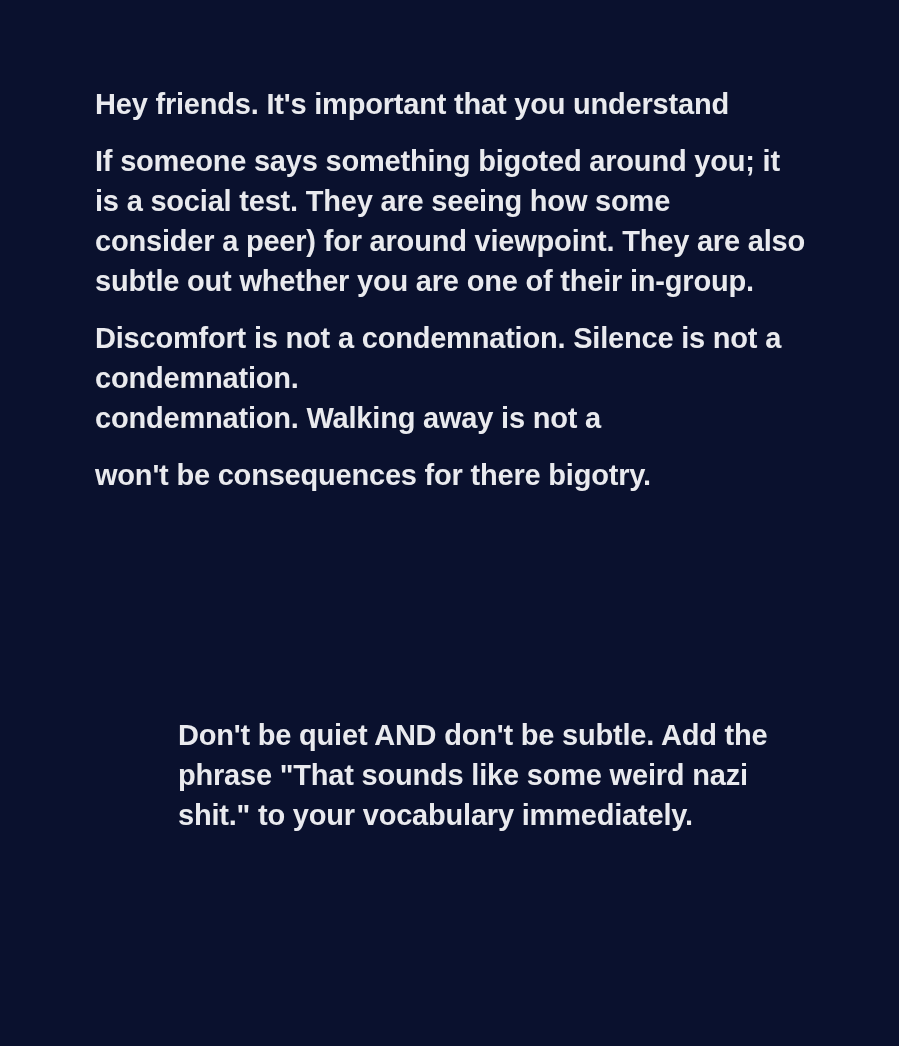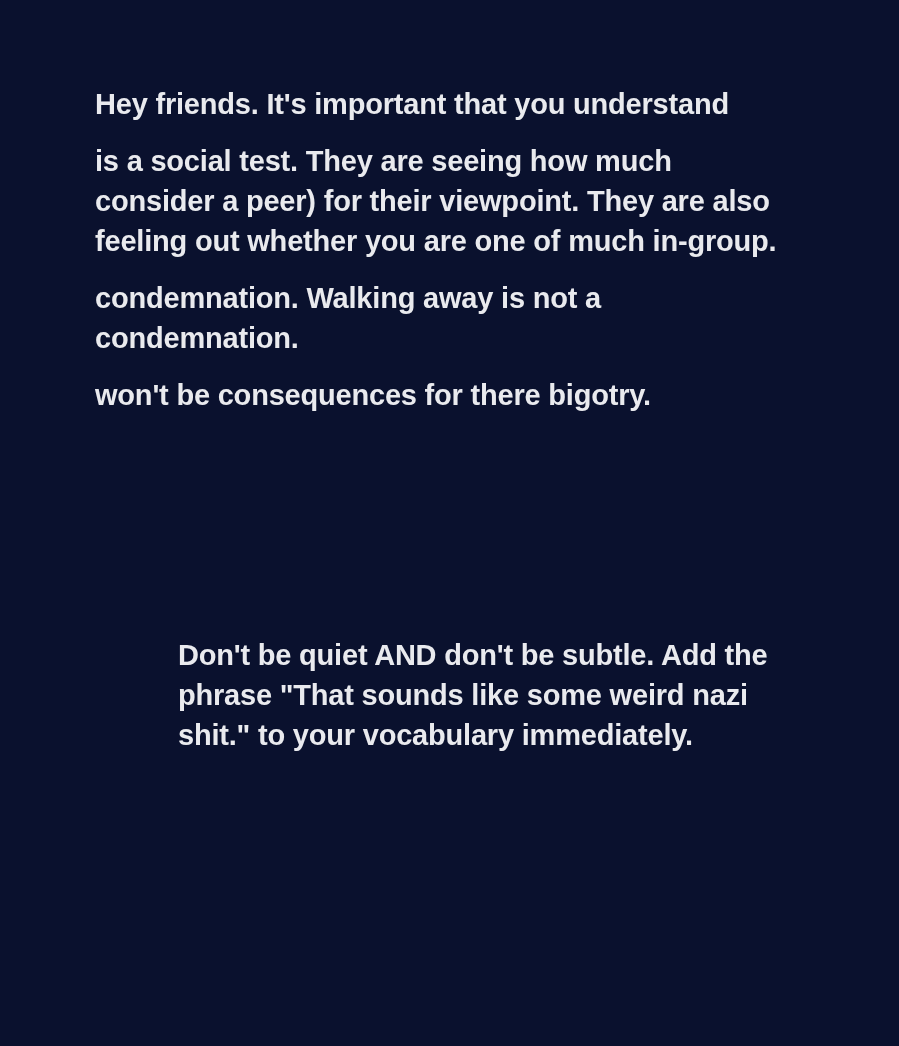--- a/index.html
+++ b/index.html
@@ -40,28 +40,30 @@
 <body>
 
 <div class="canvas">
   <div class="post-text">
 
     <div class="paragraph">
       <div class="line">Hey friends. It's important that you understand</div>
     </div>
 
     <div class="paragraph">
-      <div class="line">is a social test. They are seeing how much</div>
-      <div class="line">consider a peer) for their viewpoint. They are also</div>
-      <div class="line">feeling out whether you are one of much in-group.</div>
+      <div class="line">If someone says something bigoted around you; it</div>
+      <div class="line">is a social test. They are seeing how some</div>
+      <div class="line">consider a peer) for around viewpoint. They are also</div>
+      <div class="line">subtle out whether you are one of their in-group.</div>
     </div>
 
     <div class="paragraph">
+      <div class="line">Discomfort is not a condemnation. Silence is not a</div>
+      <div class="line">condemnation.</div>
       <div class="line">condemnation. Walking away is not a</div>
-      <div class="line">condemnation.</div>
     </div>
 
     <div class="paragraph">
       <div class="line">won't be consequences for there bigotry.</div>
     </div>
 
     <div class="paragraph reply-paragraph">
       <div class="line">Don't be quiet AND don't be subtle. Add the</div>
       <div class="line">phrase "That sounds like some weird nazi</div>
       <div class="line">shit." to your vocabulary immediately.</div>

